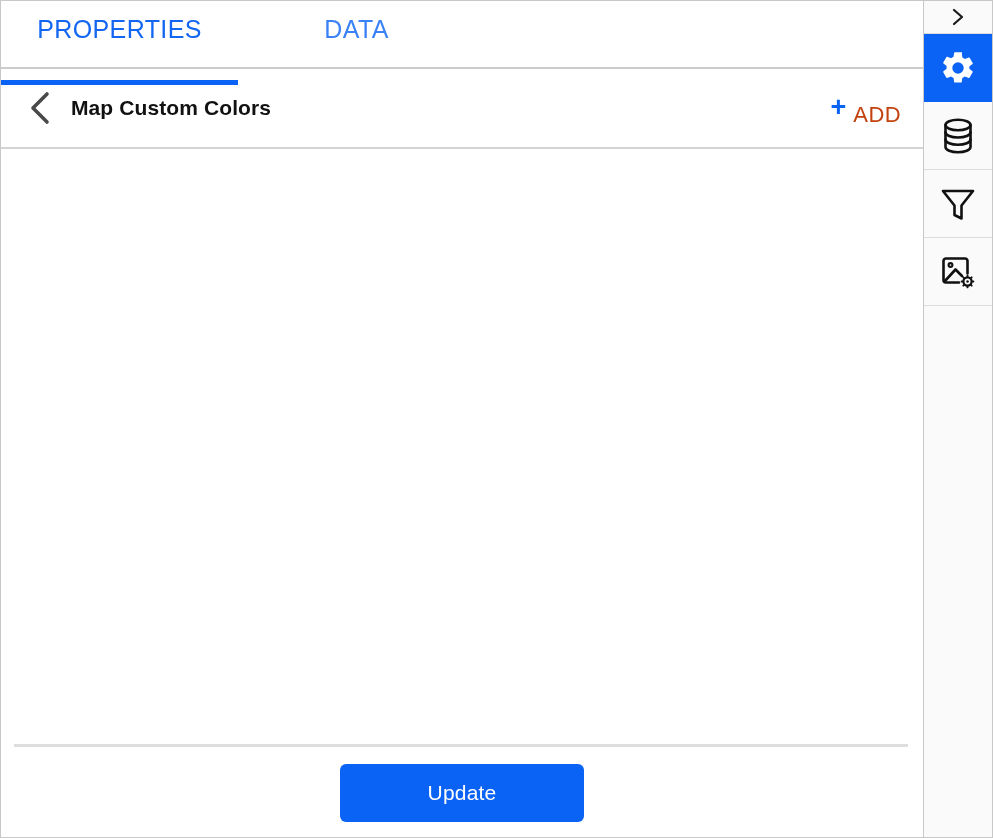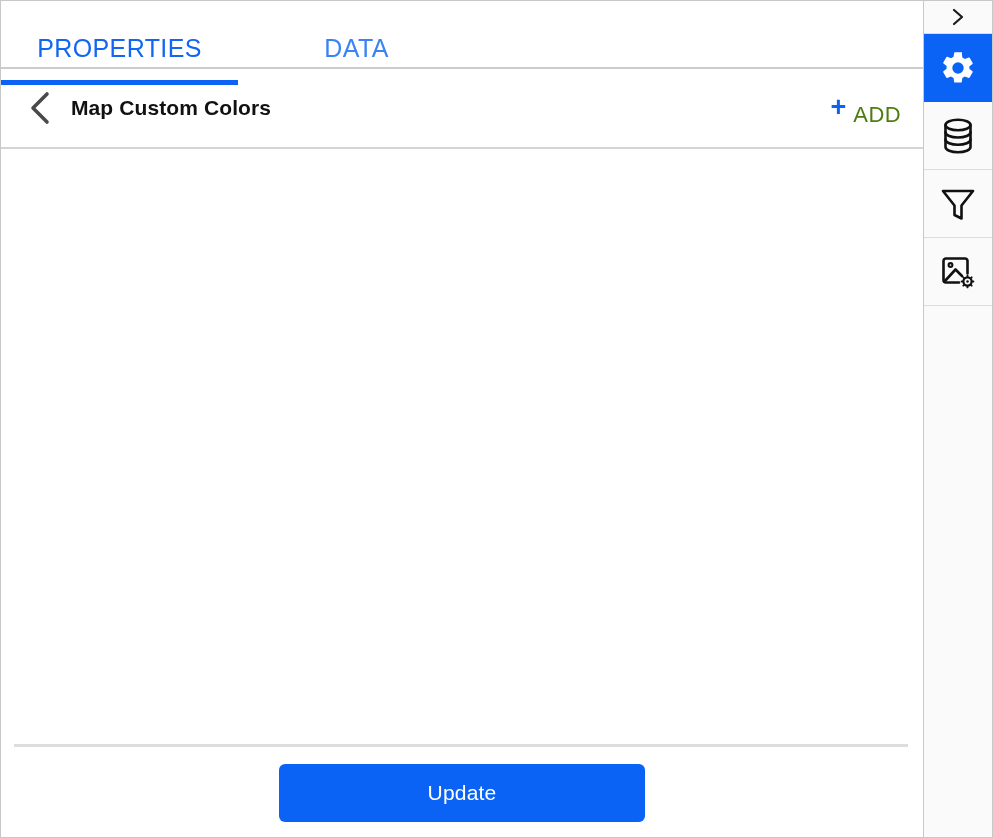--- a/index.html
+++ b/index.html
@@ -57,21 +57,21 @@
     right: 0;
     bottom: 0;
     height: 2px;
     background: #cccccc;
   }
   .tab {
     position: relative;
     width: 237px;
     height: 68px;
     display: flex;
-    align-items: center;
+    align-items: flex-start;
     justify-content: center;
     box-sizing: border-box;
     cursor: pointer;
     user-select: none;
     margin-top: 32px;
   }
   .tab-label {
     font-size: 25px;
     letter-spacing: 0.4px;
     font-weight: 400;
@@ -134,21 +134,21 @@
   }
   .add-plus {
     color: #0b63f6;
     font-size: 27px;
     font-weight: 700;
     line-height: 1;
     display: block;
     margin-top: -2px;
   }
   .add-label {
-    color: #4d7c0f;
+    color: #c2410c;
     font-size: 22px;
     font-weight: 400;
     letter-spacing: 0.4px;
     line-height: 1;
     margin-top: 13px;
   }
 
   
   .panel-body {
     flex: 1 1 auto;
@@ -173,21 +173,21 @@
   }
   .footer-divider {
     position: absolute;
     top: 0;
     left: 13px;
     width: 894px;
     height: 3px;
     background: #dedede;
   }
   .update-btn {
-    width: 366px;
+    width: 244px;
     height: 58px;
     background: #0b63f6;
     border: none;
     border-radius: 6px;
     color: #ffffff;
     font-family: "Liberation Sans", sans-serif;
     font-size: 21px;
     font-weight: 400;
     letter-spacing: 0.2px;
     cursor: pointer;

